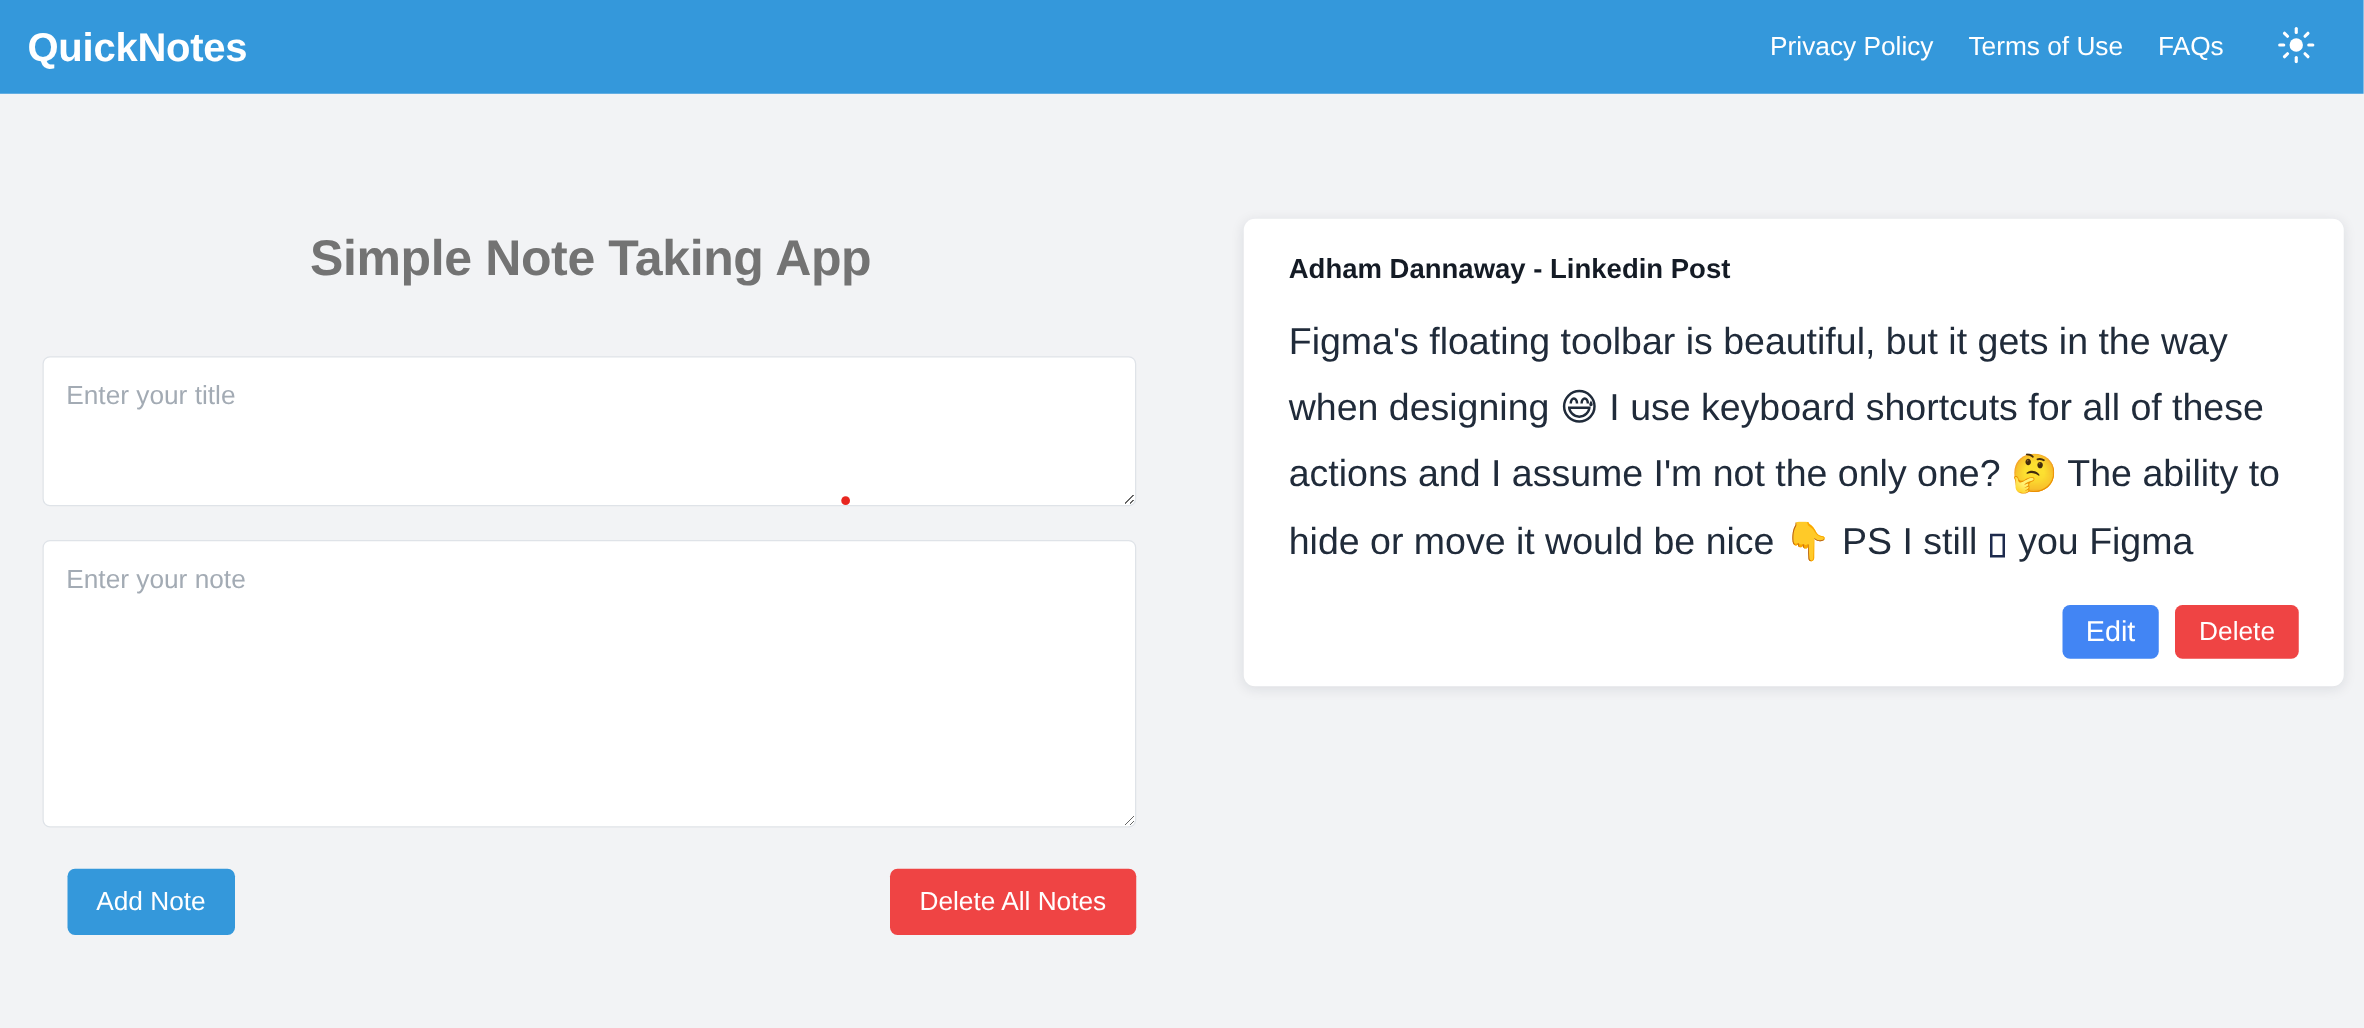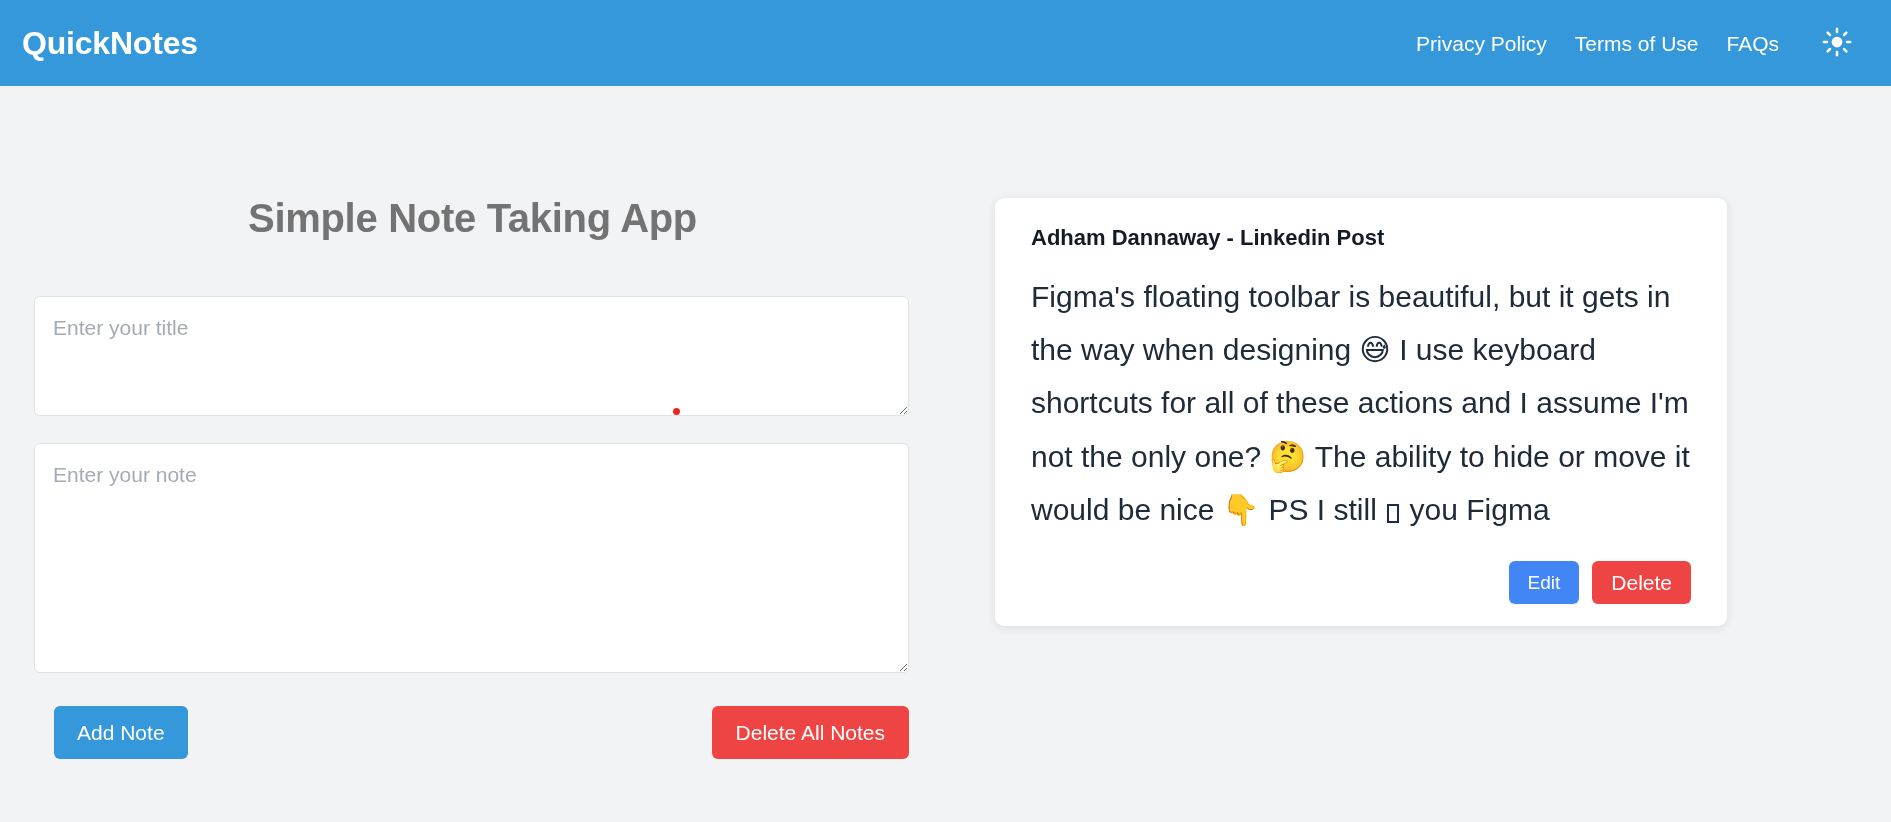--- a/index.html
+++ b/index.html
@@ -12,21 +12,21 @@
     overflow: hidden;
   }
   body {
     background: #f2f3f5;
     font-family: "Liberation Sans", "DejaVu Sans", sans-serif;
     color: #212529;
   }
 
   
   .navbar {
-    height: 86px;
+    height: 75px;
     background: #3498db;
     display: flex;
     align-items: center;
     justify-content: space-between;
     padding: 0 34px 0 22px;
   }
   .brand {
     color: #ffffff;
     font-size: 32px;
     font-weight: bold;
@@ -151,22 +151,21 @@
     background: #ef4444;
     padding: 16px 24px;
   }
 
   
   .note-card {
     background: #ffffff;
     border-radius: 9px;
     box-shadow: 0 2px 10px rgba(22, 30, 46, 0.10);
     padding: 26px 36px 22px 36px;
-    width: 732px;
-    margin-top: 12px;
+    width: 880px;
   }
   .note-title {
     font-size: 22px;
     font-weight: bold;
     color: #141b25;
     margin: 0 0 17px 0;
     line-height: 1.3;
   }
   .note-body {
     font-size: 30px;
@@ -185,21 +184,21 @@
   }
   .note-actions {
     display: flex;
     justify-content: flex-end;
     gap: 13px;
     margin-top: 24px;
   }
   .btn-edit {
     background: #4285f4;
     padding: 4px 19px;
-    font-size: 19px;
+    font-size: 23px;
   }
   .btn-del {
     background: #ef4444;
     padding: 11px 19px;
     font-size: 21px;
   }
 </style>
 </head>
 <body>
 

